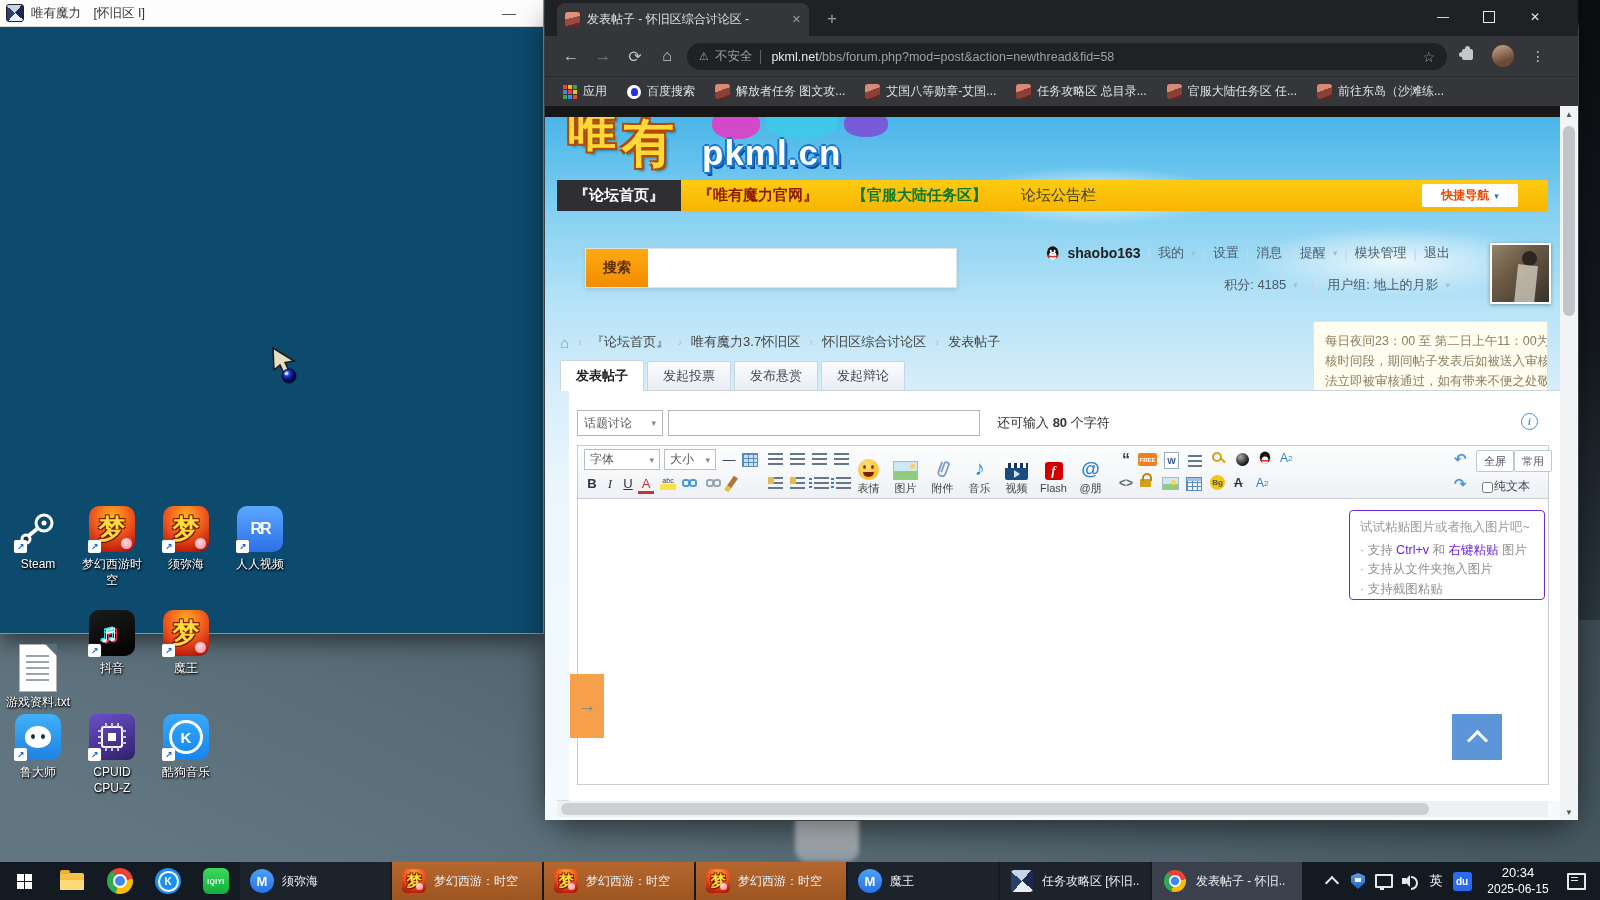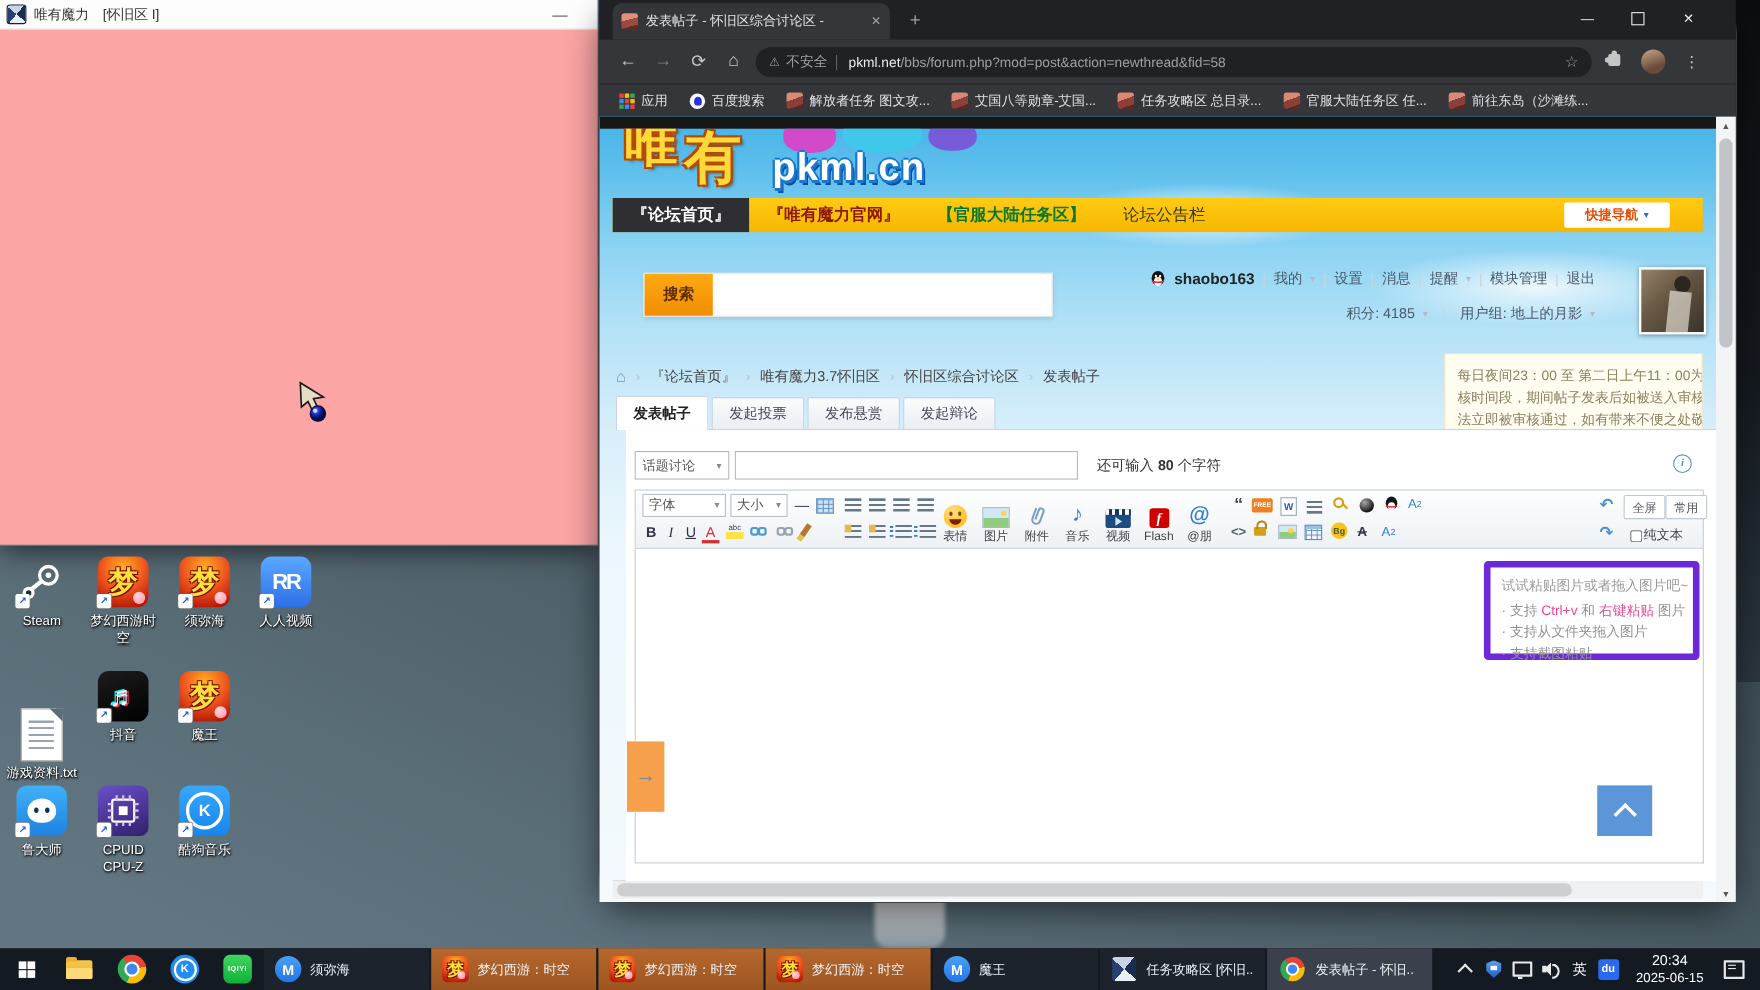--- a/index.html
+++ b/index.html
@@ -5,21 +5,21 @@
   html,body{margin:0;padding:0;background:#000;}
   .stage{position:relative;width:1600px;height:900px;overflow:hidden;
     font-family:"Liberation Sans","DejaVu Sans",sans-serif;-webkit-font-smoothing:antialiased;}
   .abs{position:absolute;}
   
   .wallpaper{inset:0;background:linear-gradient(205deg,#232c33 0%,#2e3a43 16%,#3b4a54 34%,#46565f 50%,#50626c 64%,#5a6e78 78%,#627682 92%);}
   .wall-dark{left:1520px;top:0;width:80px;height:620px;background:linear-gradient(180deg,#0b0e11 0%,#14191f 55%,#2c3740 100%);}
   .wall-figure{left:795px;top:796px;width:64px;height:66px;border-radius:40% 40% 20% 20%;
     background:linear-gradient(180deg,#e6e4e2 0%,#cfd2d4 45%,#8e9aa2 100%);filter:blur(2px);opacity:.9;}
   
-  .gamewin{left:0;top:0;width:543px;height:495px;background:#fca5a5;box-shadow:0 0 0 1px #8a9096,0 8px 22px rgba(0,0,0,.55);}
+  .gamewin{left:0;top:0;width:543px;height:633px;background:#0c4a6e;box-shadow:0 0 0 1px #8a9096,0 8px 22px rgba(0,0,0,.55);}
   .gw-title{left:0;top:0;width:543px;height:26px;background:#fdfdfd;border-bottom:1px solid #d8d8d8;display:flex;align-items:center;}
   .gw-ico{width:16px;height:16px;margin:0 7px 0 6px;border-radius:3px;border:1px solid #222;
     background:conic-gradient(from 40deg,#1c2c50 0 25%,#e8eef8 0 50%,#27406e 0 75%,#c8d4ea 0);}
   .gw-title-text{font-size:12.5px;color:#333;}
   .gw-min{position:absolute;right:14px;top:0;width:40px;height:26px;display:flex;align-items:center;justify-content:center;color:#555;font-size:14px;}
   .gw-dialog{left:227px;top:218px;width:188px;height:95px;border:2px solid #cfc49a;background:#000;}
   .gw-dialog-inner{position:absolute;inset:3px;border:1px solid #cfc49a;display:flex;align-items:center;justify-content:center;}
   .gw-corner{position:absolute;width:11px;height:11px;background:linear-gradient(45deg,transparent 44%,#cfc49a 44% 58%,transparent 58%);}
   .gw-c-tl{left:0;top:0;} .gw-c-br{right:0;bottom:0;}
   .gw-c-tr{right:0;top:0;transform:rotate(90deg);} .gw-c-bl{left:0;bottom:0;transform:rotate(90deg);}
@@ -31,21 +31,21 @@
   .dlabel{margin-top:5px;font-size:12px;color:#fff;text-shadow:0 1px 2px #000,1px 1px 2px #000;line-height:1.3;}
   .shortcut{position:absolute;left:-1px;bottom:-1px;width:13px;height:13px;background:#fff;border-radius:2px;
     box-shadow:0 0 1px #777;display:flex;align-items:center;justify-content:center;font-size:9px;color:#1e5fd0;font-weight:bold;}
   .ic-steam{width:46px;height:46px;border-radius:50%;background:radial-gradient(circle at 35% 28%,#2e5a7a 0%,#1b2f40 55%,#0d1722 100%);}
   .ic-mh{width:46px;height:46px;border-radius:10px;background:radial-gradient(circle at 50% 22%,#ffb020 0%,#f0581e 45%,#b31305 90%);
     display:flex;align-items:center;justify-content:center;position:relative;overflow:hidden;}
   .ic-mh .mh-char{font-size:27px;font-weight:bold;color:#ffe03a;text-shadow:1px 1px 0 #7a0c00,-1px -1px 0 #7a0c00,1px -1px 0 #7a0c00,-1px 1px 0 #7a0c00;}
   .ic-mh::after{content:'';position:absolute;right:3px;bottom:3px;width:11px;height:11px;border-radius:50%;
     background:radial-gradient(circle at 35% 30%,#ffd6de,#ff8fa0);}
   .ic-rr{width:46px;height:46px;border-radius:10px;background:linear-gradient(180deg,#5aa8ff,#2e6fe8);
-    display:flex;align-items:center;justify-content:center;color:#fff;font-weight:bold;font-size:20px;letter-spacing:-2px;}
+    display:flex;align-items:center;justify-content:center;color:#fff;font-weight:bold;font-size:16px;letter-spacing:-2px;}
   .ic-txt{position:relative;width:36px;height:46px;margin:0 auto;background:#fff;border:1px solid #b0b0b0;}
   .ic-txt::before{content:'';position:absolute;right:-1px;top:-1px;border:6px solid #d8d8d8;border-left-color:transparent;border-bottom-color:transparent;
     border-right-color:#5a6e78;border-top-color:#5a6e78;}
   .ic-txt::after{content:'';position:absolute;left:6px;top:10px;width:23px;height:28px;
     background:repeating-linear-gradient(180deg,#9aa4ac 0 2px,transparent 2px 6px);}
   .ic-dy{width:46px;height:46px;border-radius:10px;background:linear-gradient(160deg,#1c1c1e,#000);
     display:flex;align-items:center;justify-content:center;color:#fff;font-size:26px;
     text-shadow:-2px -1px 0 #25f4ee,2px 1px 0 #fe2c55;}
   .ic-lds{width:46px;height:46px;border-radius:10px;background:linear-gradient(180deg,#41b0f8,#1e82e2);
     display:flex;align-items:center;justify-content:center;position:relative;}
@@ -183,25 +183,25 @@
   .ic-link{width:16px;height:9px;position:relative;}
   .ic-link::before,.ic-link::after{content:'';position:absolute;top:0;width:8px;height:8px;border:2px solid #4a9ad8;border-radius:3px;box-sizing:border-box;}
   .ic-link::before{left:0;} .ic-link::after{left:7px;}
   .ic-unlink::before,.ic-unlink::after{border-color:#98a4ae;}
   .ic-brush{width:5px;height:12px;background:#b07830;transform:rotate(35deg);position:relative;}
   .ic-brush::after{content:'';position:absolute;left:0;bottom:-5px;width:5px;height:5px;background:#e8c040;}
   .ic-pen{width:16px;height:13px;background:linear-gradient(180deg,transparent 0 7px,#ffe24a 7px);color:#335;font-size:7px;display:flex;align-items:flex-start;justify-content:center;}
   .tb-btn{border:1px solid #bcc8d4;background:#fff;border-radius:2px;font-size:11px;color:#556;display:flex;align-items:center;justify-content:center;}
   .undo-redo{font-size:15px;color:#4a90d9;font-weight:bold;}
   
-  .hintbox{left:780px;top:119px;width:196px;height:90px;border:6px solid #6d28d9;border-radius:4px;background:#fff;
+  .hintbox{left:780px;top:119px;width:196px;height:90px;border:1px solid #6d28d9;border-radius:4px;background:#fff;
     padding:8px 0 0 10px;box-sizing:border-box;}
   .hintbox .ht{font-size:12.5px;color:#9a9a9a;margin-bottom:5px;}
   .hintbox .hl{font-size:12.5px;color:#919191;line-height:1.55;}
-  .hintbox .pink{color:#ec4899;margin-top:48px;}
+  .hintbox .pink{color:#6d28d9;margin-top:48px;}
   .sidearrow{left:1px;top:283px;width:34px;height:64px;background:#f6a04c;display:flex;align-items:center;justify-content:center;
     color:#7c8694;font-size:19px;font-weight:bold;}
   .backtop{left:883px;top:323px;width:50px;height:46px;background:#5c96d8;display:flex;align-items:center;justify-content:center;}
   .backtop .chev{width:12px;height:12px;border-left:3px solid #fff;border-top:3px solid #fff;transform:rotate(45deg);margin-top:6px;}
   .hscroll{left:12px;top:694px;width:991px;height:16px;background:#eef0f1;border-top:1px solid #dcdcdc;}
   .hthumb{position:absolute;left:4px;top:2px;width:868px;height:12px;background:#cdd0d3;border-radius:6px;}
   .vscroll{left:1015px;top:106px;width:18px;height:714px;background:#f3f4f5;}
   .varrow{position:absolute;left:0;width:18px;height:16px;display:flex;align-items:center;justify-content:center;color:#555;font-size:8px;}
   .vthumb{position:absolute;left:3px;top:20px;width:12px;height:190px;background:#c1c4c8;border-radius:6px;}
   

